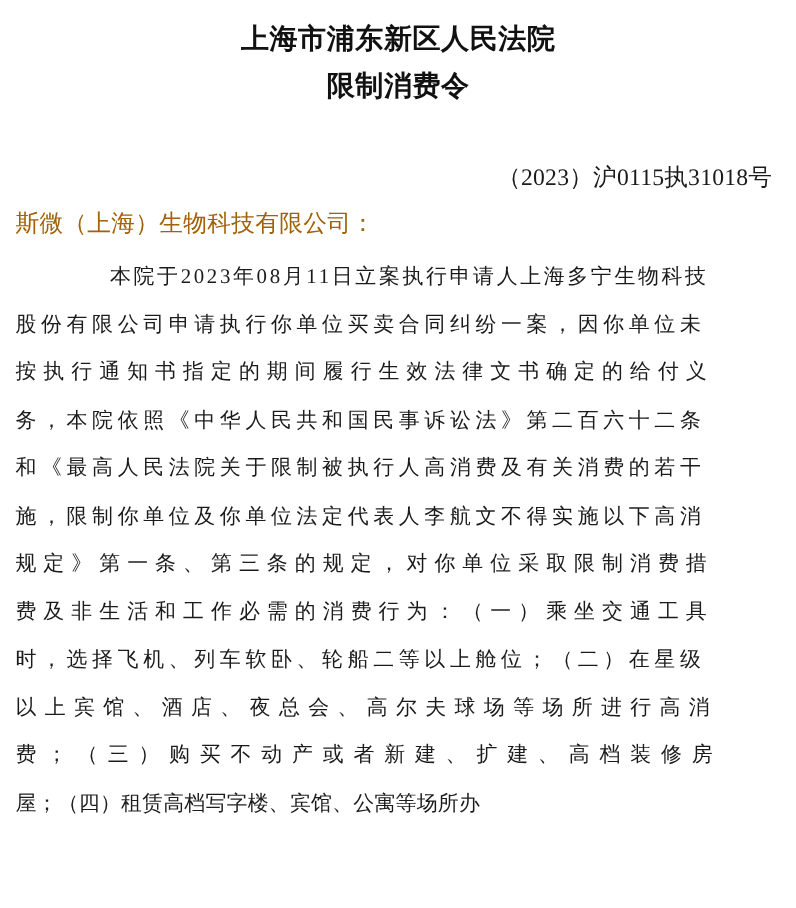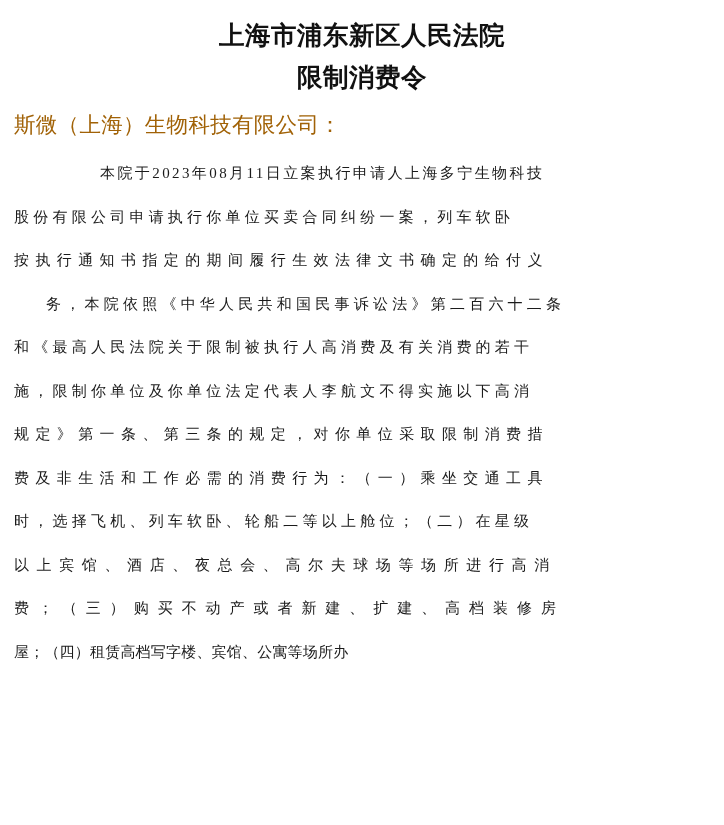--- a/index.html
+++ b/index.html
@@ -58,21 +58,21 @@
     font-size: 21.5px;
     line-height: 30px;
     margin-top: 12px;
     letter-spacing: 0.3px;
     color: #a16207;
   }
 
   
   .body-text {
     margin-top: 12px;
-    font-size: 15px;
+    font-size: 19px;
     color: #1b1b1b;
   }
   .body-line {
     line-height: 43.5px;
     height: 43.5px;
     white-space: nowrap;
     letter-spacing: 0.2px;
   }
   .body-line.indent {
     text-indent: 43px;
@@ -81,28 +81,29 @@
 </head>
 <body>
 
 <div class="page">
 
   <div class="doc-title">
     <div class="title-line-1">上海市浦东新区人民法院</div>
     <div class="title-line-2">限制消费令</div>
   </div>
 
+  <div class="case-number">（2023）沪0115执31018号</div>
 
   <div class="recipient">斯微（上海）生物科技有限公司：</div>
 
   <div class="body-text">
     <div class="body-line indent"><span style="display: inline-block; white-space: pre; letter-spacing: 2.41px;">本院于2023年08月11日立案执行申请人上海多宁生物科技</span></div>
-    <div class="body-line"><span style="display: inline-block; white-space: pre; letter-spacing: 4.234px;">股份有限公司申请执行你单位买卖合同纠纷一案，列车软卧</span></div>
+    <div class="body-line"><span style="display: inline-block; white-space: pre; letter-spacing: 4.234px;">股份有限公司申请执行你单位买卖合同纠纷一案，因你单位未</span></div>
     <div class="body-line"><span style="display: inline-block; white-space: pre; letter-spacing: 6.396px;">按执行通知书指定的期间履行生效法律文书确定的给付义</span></div>
-    <div class="body-line"><span style="display: inline-block; white-space: pre; letter-spacing: 4.234px; margin-left: 32px;">务，本院依照《中华人民共和国民事诉讼法》第二百六十二条</span></div>
+    <div class="body-line"><span style="display: inline-block; white-space: pre; letter-spacing: 4.234px;">务，本院依照《中华人民共和国民事诉讼法》第二百六十二条</span></div>
     <div class="body-line"><span style="display: inline-block; white-space: pre; letter-spacing: 4.234px;">和《最高人民法院关于限制被执行人高消费及有关消费的若干</span></div>
     <div class="body-line"><span style="display: inline-block; white-space: pre; letter-spacing: 4.234px;">施，限制你单位及你单位法定代表人李航文不得实施以下高消</span></div>
     <div class="body-line"><span style="display: inline-block; white-space: pre; letter-spacing: 6.396px;">规定》第一条、第三条的规定，对你单位采取限制消费措</span></div>
     <div class="body-line"><span style="display: inline-block; white-space: pre; letter-spacing: 6.396px;">费及非生活和工作必需的消费行为：（一）乘坐交通工具</span></div>
     <div class="body-line"><span style="display: inline-block; white-space: pre; letter-spacing: 4.234px;">时，选择飞机、列车软卧、轮船二等以上舱位；（二）在星级</span></div>
     <div class="body-line"><span style="display: inline-block; white-space: pre; letter-spacing: 7.617px;">以上宾馆、酒店、夜总会、高尔夫球场等场所进行高消</span></div>
     <div class="body-line"><span style="display: inline-block; white-space: pre; letter-spacing: 8.95px;">费；（三）购买不动产或者新建、扩建、高档装修房</span></div>
     <div class="body-line"><span style="display: inline-block; white-space: pre; text-align: center;">屋；（四）租赁高档写字楼、宾馆、公寓等场所办</span></div>
   </div>
 

